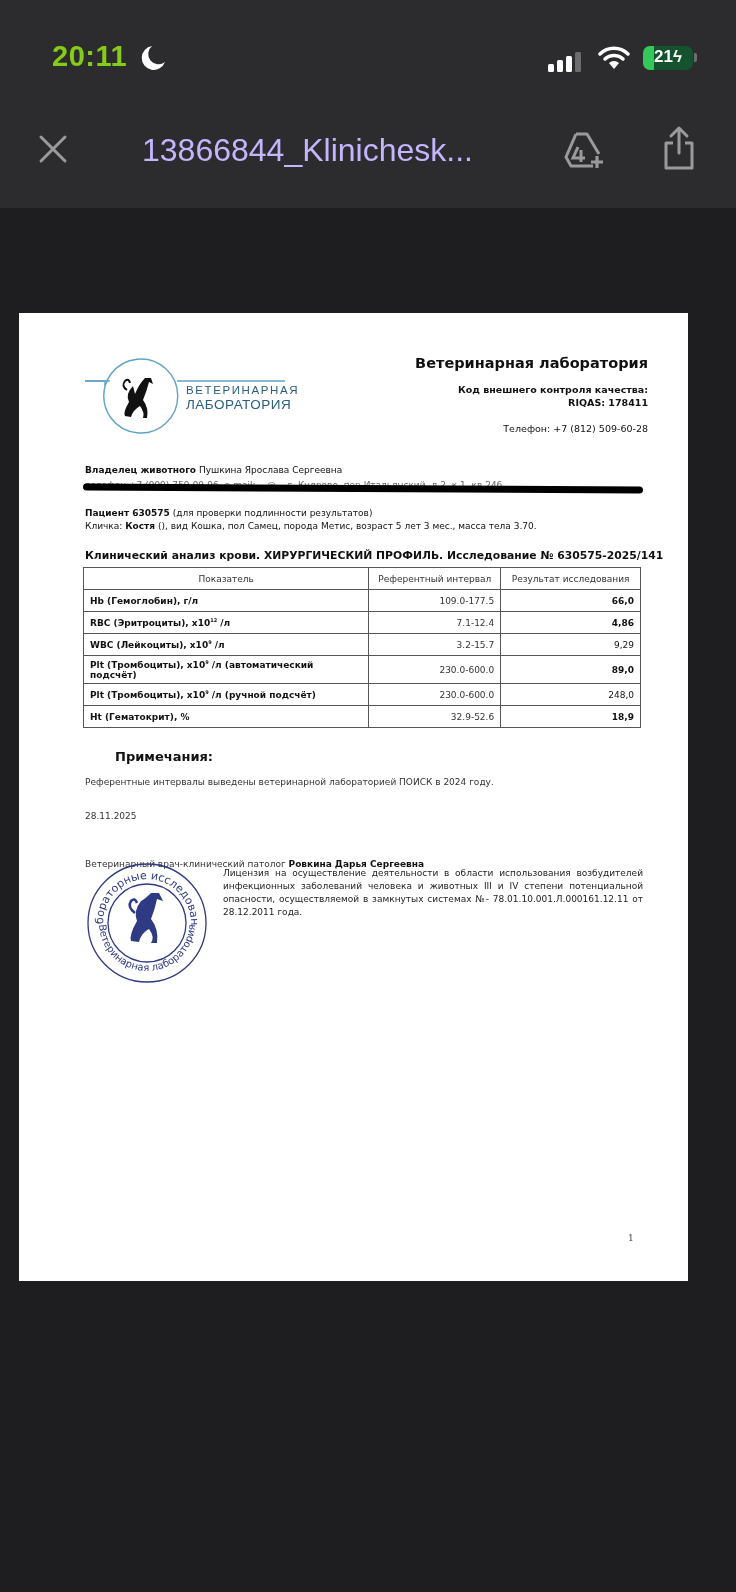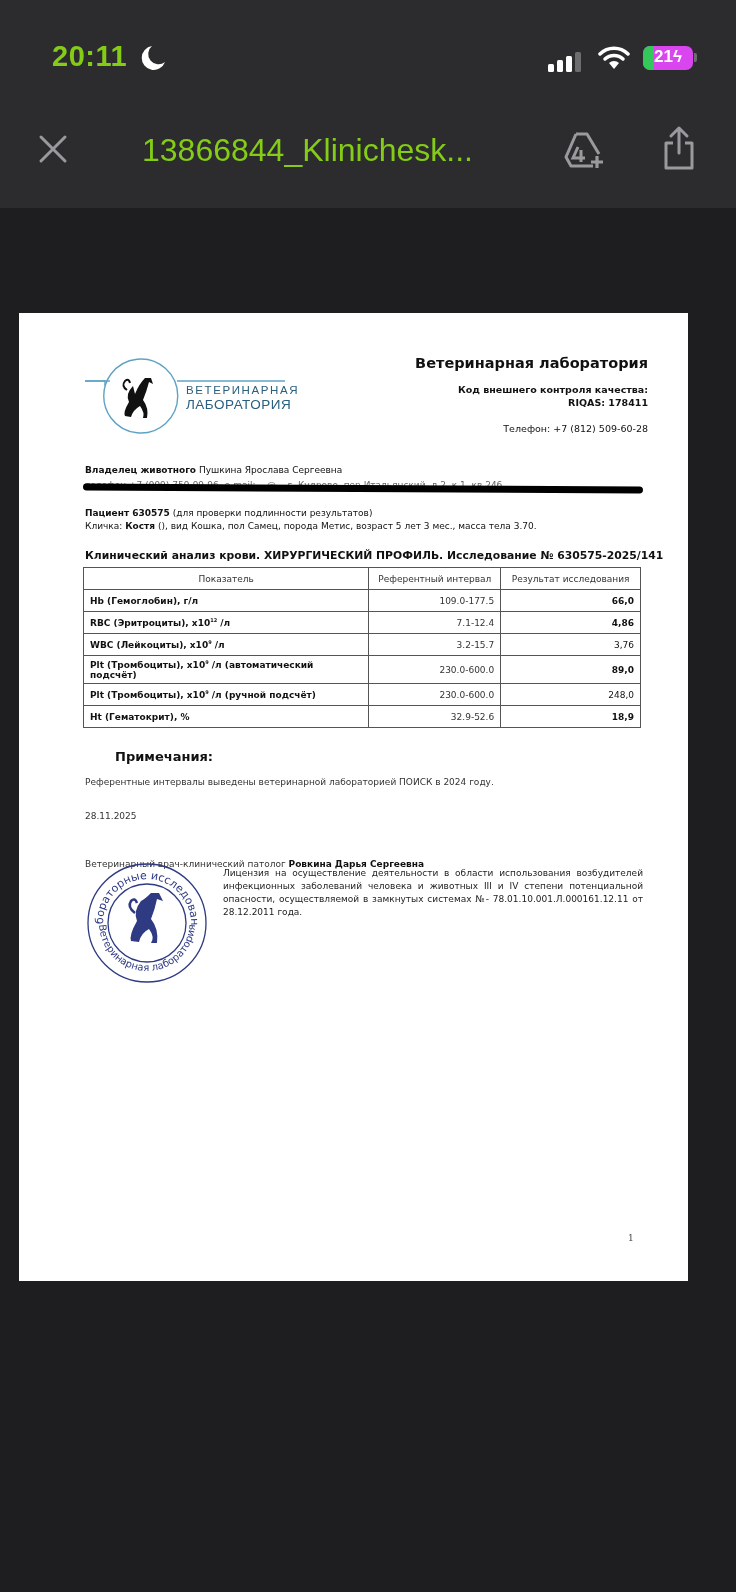--- a/index.html
+++ b/index.html
@@ -3,27 +3,27 @@
 <meta charset="utf-8">
 <style>
   html, body { margin:0; padding:0; }
   body { width:736px; height:1592px; background:#1e1e20; font-family:"DejaVu Sans", sans-serif; overflow:hidden; position:relative; }
   .topbar { position:absolute; left:0; top:0; width:736px; height:208px; background:#2c2c2e; }
   .status { position:absolute; top:40px; left:0; width:736px; height:40px; }
   .time { position:absolute; left:52px; top:0; color:#84cc16; font-size:29px; font-weight:bold; font-family:"Liberation Sans", sans-serif; letter-spacing:0.5px; }
   .moon { position:absolute; left:140px; top:4px; }
   .sig { position:absolute; left:548px; top:12px; }
   .wifi { position:absolute; left:598px; top:6px; }
-  .batt { position:absolute; left:643px; top:6px; width:50px; height:24px; border-radius:7px; background:#d946ef; overflow:hidden; }
+  .batt { position:absolute; left:643px; top:6px; width:50px; height:24px; border-radius:7px; background:#14532d; overflow:hidden; }
   .batt .fill { position:absolute; left:0; top:0; bottom:0; width:12px; background:#34c759; }
   .batt .txt { position:absolute; left:0; right:0; top:1px; text-align:center; color:#fff; font-size:17px; font-weight:bold; font-family:"Liberation Sans", sans-serif; }
   .batt-tip { position:absolute; left:694px; top:13px; width:3px; height:9px; background:#6d6d70; border-radius:0 2px 2px 0; }
   .nav { position:absolute; top:120px; left:0; width:736px; height:64px; }
   .close { position:absolute; left:38px; top:14px; cursor:pointer; }
-  .title { position:absolute; left:142px; top:12px; color:#84cc16; font-size:32px; font-family:"Liberation Sans", sans-serif;text-align:center; }
+  .title { position:absolute; left:142px; top:12px; color:#c4b5fd; font-size:32px; font-family:"Liberation Sans", sans-serif;text-align:center; }
   .drive { position:absolute; left:563px; top:10px; cursor:pointer; }
   .share { position:absolute; left:662px; top:5px; cursor:pointer; }
 
   .page { position:absolute; left:19px; top:313px; width:669px; height:968px; background:#fff; color:#111; }
   .logo { position:absolute; left:66px; top:43px; }
   .logo-text { position:absolute; left:167px; top:71px; color:#2a5f7d; font-family:"Liberation Sans", sans-serif; }
   .logo-text .l1 { font-size:11.5px; letter-spacing:1.6px; }
   .logo-text .l2 { font-size:13.5px; letter-spacing:0.5px; margin-top:1px; }
   .hdr-right { position:absolute; right:40px; top:42px; text-align:right; }
   .hdr-right .h1 { font-size:14.5px; font-weight:bold; }
@@ -150,21 +150,21 @@
           <td class="v b">66,0</td>
         </tr>
         <tr>
           <td class="n"><span>RBC (Эритроциты), x10</span><sup style="font-size: 5px;">12</sup><span> /л</span></td>
           <td class="r">7.1-12.4</td>
           <td class="v b">4,86</td>
         </tr>
         <tr>
           <td class="n"><span>WBC (Лейкоциты), x10</span><sup style="font-size: 5px;">9</sup><span> /л</span></td>
           <td class="r">3.2-15.7</td>
-          <td class="v">3,76</td>
+          <td class="v">9,29</td>
         </tr>
         <tr>
           <td class="n"><span>Plt (Тромбоциты), x10</span><sup style="font-size: 5px;">9</sup><span> /л (автоматический подсчёт)</span></td>
           <td class="r">230.0-600.0</td>
           <td class="v b">89,0</td>
         </tr>
         <tr>
           <td class="n"><span>Plt (Тромбоциты), x10</span><sup style="font-size: 5px;">9</sup><span> /л (ручной подсчёт)</span></td>
           <td class="r">230.0-600.0</td>
           <td class="v">248,0</td>

